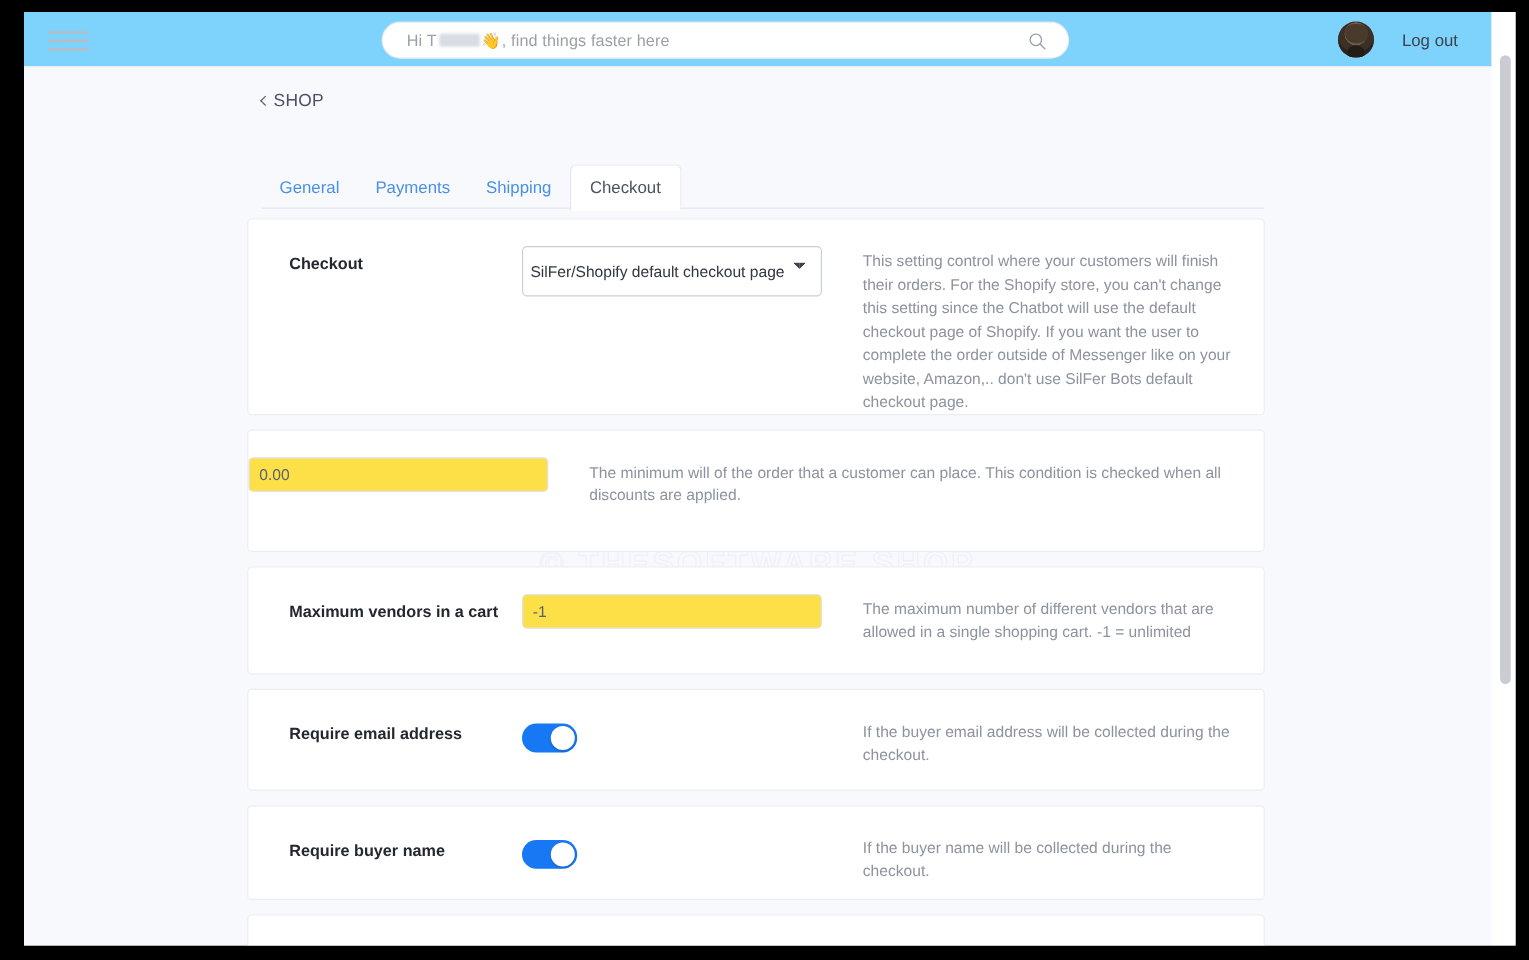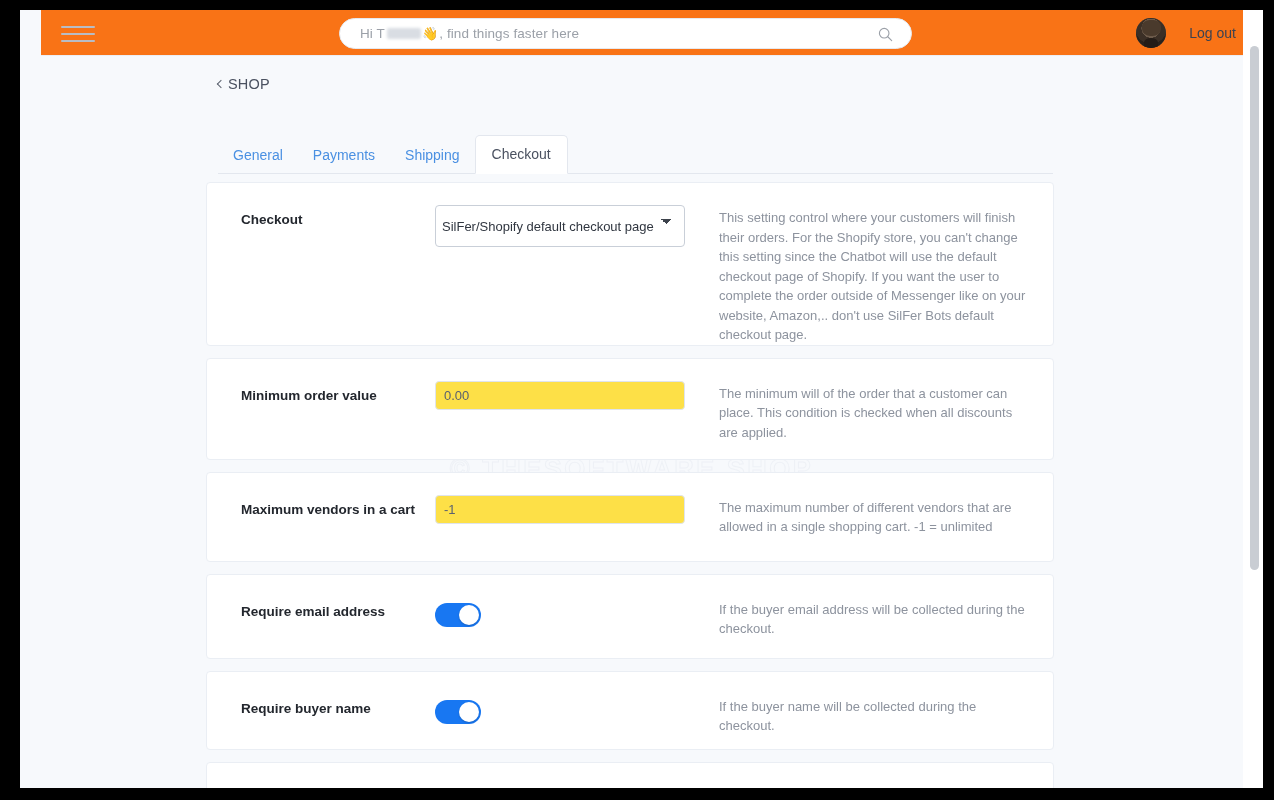--- a/index.html
+++ b/index.html
@@ -25,23 +25,22 @@
     width: 1243px; height: 778px;
     background: #f7f9fc;
     overflow: hidden;
   }
 
   
   #topbar {
     position: absolute;
     left: 0; top: 0;
     width: 1223px; height: 46px;
-    background: #f97316;
+    background: #7dd3fc;
     border-bottom: 1px solid #eceef3;
-    margin-left: 21px;
   }
   #hamburger {
     position: absolute;
     left: 20px; top: 13px;
     width: 34px; height: 22px;
     display: flex; flex-direction: column; justify-content: space-between;
     padding: 3px 0;
     cursor: pointer;
   }
   #hamburger i {
@@ -138,21 +137,21 @@
     margin-right: 4px;
     position: relative; top: 0px;
   }
 
   
   #tabs {
     position: absolute;
     left: 198px; top: 82px;
     width: 835px; height: 36px;
     border-bottom: 1px solid #e3e7ee;
-    display: flex; align-items: flex-end;
+    display: flex; align-items: center;
   }
   .tab {
     font-size: 14px;
     padding: 8px 14px 9px 14px;
     color: #4a90e2;
     cursor: pointer;
     border: 1px solid transparent;
     border-bottom: none;
     line-height: 18px;
     position: relative;
@@ -361,21 +360,20 @@
           <div class="tab active"><span>Checkout</span></div>
         </div>
 
       <div id="cards">
           <div class="card c-checkout">
             <div class="card-label">Checkout</div>
             <div class="card-control"><select class="select-input"><option>SilFer/Shopify default checkout page</option></select></div>
             <div class="card-desc">This setting control where your customers will finish their orders. For the Shopify store, you can't change this setting since the Chatbot will use the default checkout page of Shopify. If you want the user to complete the order outside of Messenger like on your website, Amazon,.. don't use SilFer Bots default checkout page.</div>
           </div>
           <div class="card c-minorder">
-            <div class="card-label">Minimum order value</div>
             <div class="card-control"><input type="text" class="text-input" value="0.00" style=""></div>
             <div class="card-desc">The minimum will of the order that a customer can place. This condition is checked when all discounts are applied.</div>
           </div>
           <div class="card c-vendors">
             <div class="card-label">Maximum vendors in a cart</div>
             <div class="card-control"><input type="text" class="text-input" value="-1" style=""></div>
             <div class="card-desc">The maximum number of different vendors that are allowed in a single shopping cart. -1 = unlimited</div>
           </div>
           <div class="card c-toggle2">
             <div class="card-label">Require email address</div>

